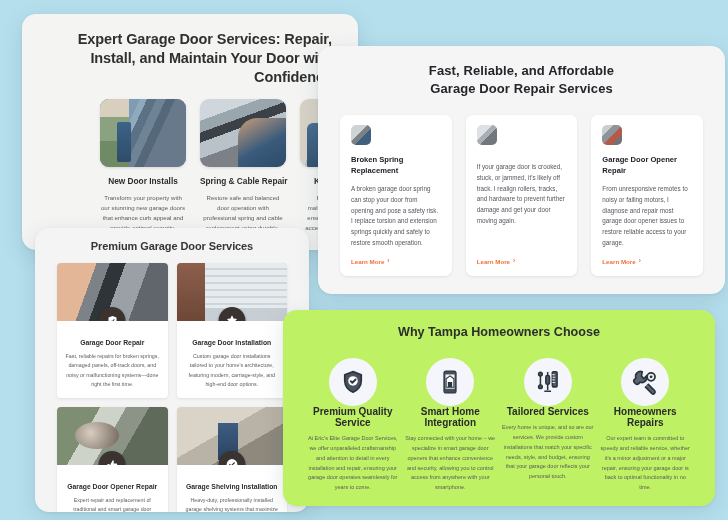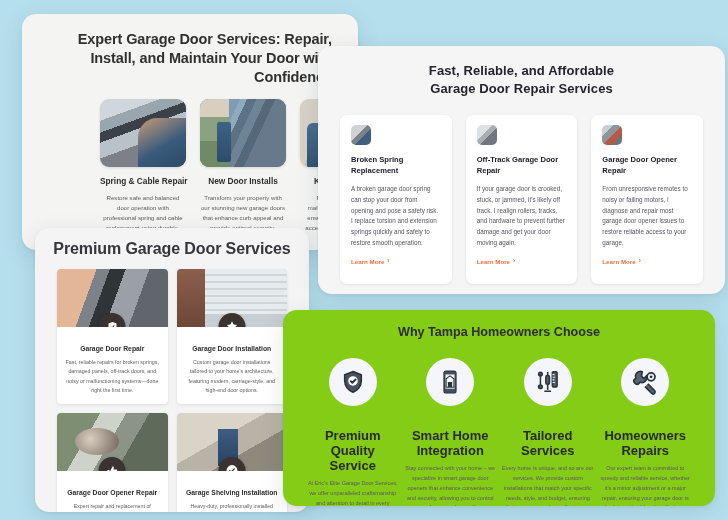--- a/index.html
+++ b/index.html
@@ -43,21 +43,21 @@
 
   
   #panel-repair{left:318px;top:46px;width:407px;height:248px;background:#f5f5f5;}
   #panel-repair .p-title{
     margin:16px 0 0;text-align:center;
     font-size:13px;line-height:1.42;font-weight:bold;
     color:#24242b;letter-spacing:.1px;
   }
   .repair-row{display:flex;gap:14px;padding:16px 22px 0;}
   .repair-card{
-    flex:1 1 0;background:#fff;border-radius:7px;padding:10px 11px 19px;
+    flex:1 1 0;background:#fff;border-radius:7px;padding:10px 11px 11px;
     box-shadow:0 1px 3px rgba(20,30,50,.09);min-width:0;
     display:flex;flex-direction:column;
   }
   .repair-ico{
     width:20px;height:20px;border-radius:5px;overflow:hidden;position:relative;
     margin-bottom:9px;
   }
   .repair-card h4{
     margin:0;font-size:7.6px;line-height:1.45;font-weight:bold;color:#20202a;
   }
@@ -66,21 +66,21 @@
   }
   .learn{
     margin-top:9px;font-size:6.2px;color:#f1703a;font-weight:bold;
     display:flex;align-items:center;gap:3px;
   }
   .learn .chev{font-size:6.5px;line-height:1;}
 
   
   #panel-premium{left:35px;top:228px;width:274px;height:284px;background:#f4f4f4;}
   #panel-premium .p-title{
-    margin:12px 0 0;text-align:center;font-size:16px;color:#35353a;letter-spacing:-.1px;
+    margin:12px 0 0;text-align:center;font-size:11px;color:#35353a;letter-spacing:-.1px;
   }
   .prem-grid{
     display:grid;grid-template-columns:1fr 1fr;gap:9px;padding:11px 22px 0;
   }
   .prem-card{
     background:#fff;border-radius:4px;overflow:hidden;
     box-shadow:0 1px 3px rgba(20,30,50,.10);
     display:flex;flex-direction:column;
   }
   .prem-img{height:58px;position:relative;overflow:hidden;}
@@ -88,31 +88,31 @@
     position:absolute;left:50%;bottom:-13px;transform:translateX(-50%);
     width:27px;height:27px;border-radius:50%;background:#3b3330;
     display:flex;align-items:center;justify-content:center;color:#fff;
     box-shadow:0 1px 3px rgba(0,0,0,.25);
   }
   .prem-body{padding:18px 8px 9px;text-align:center;}
   .prem-body h4{margin:0;font-size:6.8px;font-weight:bold;color:#2c2c2c;}
   .prem-body p{margin:6px 0 0;font-size:5.3px;line-height:1.75;color:#5e5e5e;}
 
   
-  #panel-why{left:283px;top:310px;width:432px;height:196px;background:#84cc16;}
+  #panel-why{left:283px;top:310px;width:432px;height:196px;background:#bef264;}
   #panel-why .p-title{
     margin:14px 0 0;text-align:center;font-size:12.6px;line-height:1.42;color:#2e2e2e;
   }
   .why-row{display:flex;gap:6px;padding:16px 24px 0;}
   .why-item{flex:1 1 0;text-align:center;min-width:0;}
   .why-circ{
     width:48px;height:48px;border-radius:50%;background:#f5f6fb;
     margin:0 auto;display:flex;align-items:center;justify-content:center;
   }
-  .why-item h4{margin:22px 0 0;font-size:13px;font-weight:bold;color:#2a2a2a;}
+  .why-item h4{margin:0 0 0;font-size:10px;font-weight:bold;color:#2a2a2a;}
   .why-item p{margin:6px 0 0;font-size:5.5px;line-height:1.8;color:#5b5b5b;}
 
   
   .ph{position:absolute;inset:0;}
   .ph.door-install{background:
       linear-gradient(115deg,#7e9cb4 0 34%,#8fa9bd 34% 40%,#5d7184 40% 48%,#6e8396 48% 56%,#54687a 56% 64%,#67798b 64% 100%),
       #6f8497;}
   .ph.door-install:before{content:"";position:absolute;left:0;top:0;width:34%;height:100%;
       background:linear-gradient(180deg,#d9cfbe 0 26%,#8aa27f 26% 62%,#6f8a64 62% 100%);}
   .ph.door-install:after{content:"";position:absolute;left:20%;top:34%;width:16%;height:58%;
@@ -144,32 +144,32 @@
 <body>
 
 <div class="stage">
 
   <section class="panel" id="panel-hero">
     <h2 class="p-title">Expert Garage Door Services: Repair, Install, and Maintain Your Door with Confidence</h2>
     <div class="hero-cards">
 
       <article class="hero-card">
         <div class="hero-thumb">
+            <span class="ph door-install"></span>
+          </div>
+        <h4>New Door Installs</h4>
+        <p>Transform your property with our stunning new garage doors that enhance curb appeal and provide optimal security.</p>
+      </article>
+
+      <article class="hero-card">
+        <div class="hero-thumb">
             <span class="ph spring"></span>
           </div>
         <h4>Spring &amp; Cable Repair</h4>
         <p>Restore safe and balanced door operation with professional spring and cable replacement using durable, high-grade components.</p>
-      </article>
-
-      <article class="hero-card">
-        <div class="hero-thumb">
-            <span class="ph door-install"></span>
-          </div>
-        <h4>New Door Installs</h4>
-        <p>Transform your property with our stunning new garage doors that enhance curb appeal and provide optimal security.</p>
       </article>
 
       <article class="hero-card">
         <div class="hero-thumb">
             <span class="ph keypad"></span>
           </div>
         <h4>Keypad Repair</h4>
         <p>Fix unresponsive or malfunctioning keypads to ensure secure, convenient access to your garage daily.</p>
       </article>
 
@@ -261,21 +261,20 @@
         <a class="learn">
           <span>Learn More</span>
           <span class="chev">›</span>
         </a>
       </article>
 
       <article class="repair-card">
         <span class="repair-ico">
             <span class="ph repair2"></span>
           </span>
-        <h4>Off-Track Garage Door Repair</h4>
         <p>If your garage door is crooked, stuck, or jammed, it's likely off track. I realign rollers, tracks, and hardware to prevent further damage and get your door moving again.</p>
         <a class="learn">
           <span>Learn More</span>
           <span class="chev">›</span>
         </a>
       </article>
 
       <article class="repair-card">
         <span class="repair-ico">
             <span class="ph repair3"></span>

